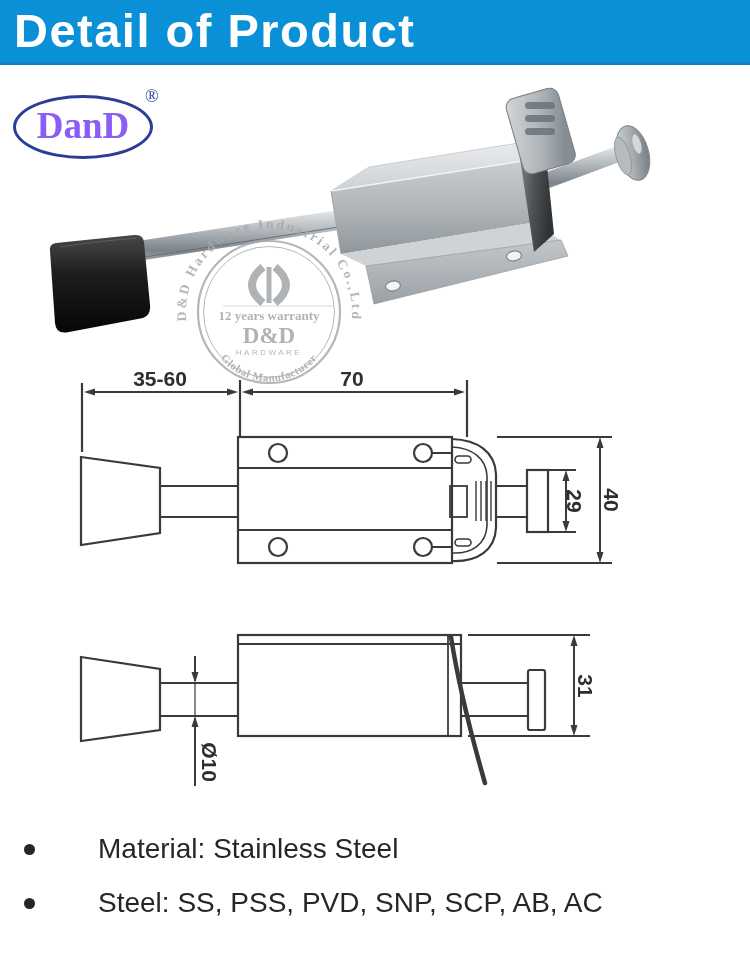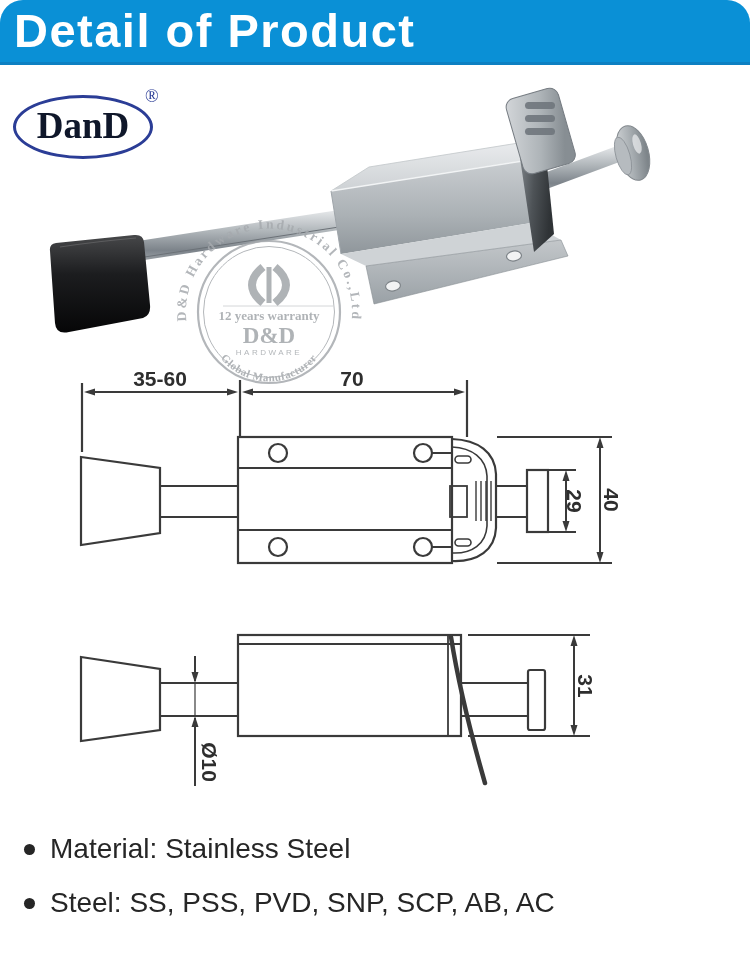--- a/index.html
+++ b/index.html
@@ -1,36 +1,36 @@
 <!DOCTYPE html>
 <html><head>
 <meta charset="utf-8">
 <style>
   html,body{margin:0;padding:0;background:#ffffff;}
   #page{position:relative;width:750px;height:969px;background:#ffffff;overflow:hidden;
-        font-family:"Liberation Sans", sans-serif;border-radius:23px;}
+        font-family:"Liberation Sans", sans-serif;}
 
   
   .banner{position:absolute;left:0;top:0;width:750px;height:62px;background:#0a90d6;
           border-bottom:3px solid #0d80c2;display:flex;align-items:center;}
   .banner-title{color:#ffffff;font-size:47px;font-weight:bold;letter-spacing:1.5px;
                 padding-left:14px;line-height:60px;white-space:nowrap;}
 
   
   .logo{position:absolute;left:13px;top:95px;width:134px;height:58px;
         border:3px solid #2b3d96;border-radius:50%;display:flex;align-items:center;justify-content:center;}
-  .logo-text{font-family:"Liberation Serif", serif;font-weight:bold;font-size:37px;color:#0f172a;
+  .logo-text{font-family:"Liberation Serif", serif;font-weight:bold;font-size:37px;color:#8b5cf6;
              letter-spacing:0px;line-height:1;padding-bottom:3px;}
   .logo-reg{position:absolute;left:129px;top:-12px;font-size:18px;color:#2b3d96;font-family:"Liberation Serif", serif;}
 
   .abs{position:absolute;}
 
   
   .specs{position:absolute;left:24px;top:834px;}
-  .spec-row{display:flex;align-items:center;height:30px;margin-bottom:24px;}
+  .spec-row{display:flex;align-items:center;height:30px;margin-bottom:24px;gap:48px;}
   .spec-bullet{width:11px;height:11px;border-radius:50%;background:#262626;margin-right:15px;flex:0 0 auto;}
   .spec-text{font-size:28px;color:#262626;white-space:nowrap;}
 
   svg text{font-family:"Liberation Sans", sans-serif;}
   .wm-serif{font-family:"Liberation Serif", serif;}
 </style>
 </head>
 <body>
 
 <div id="page">

